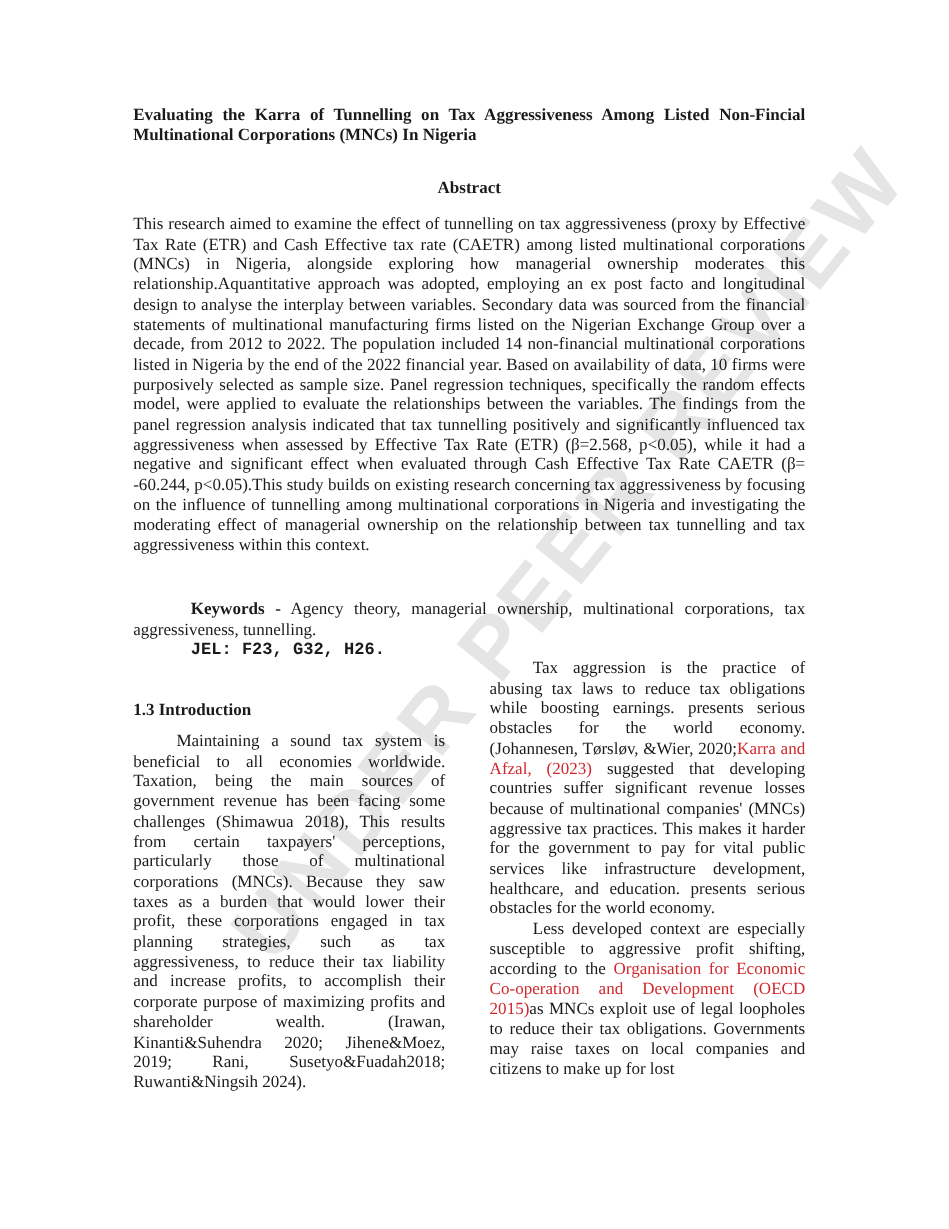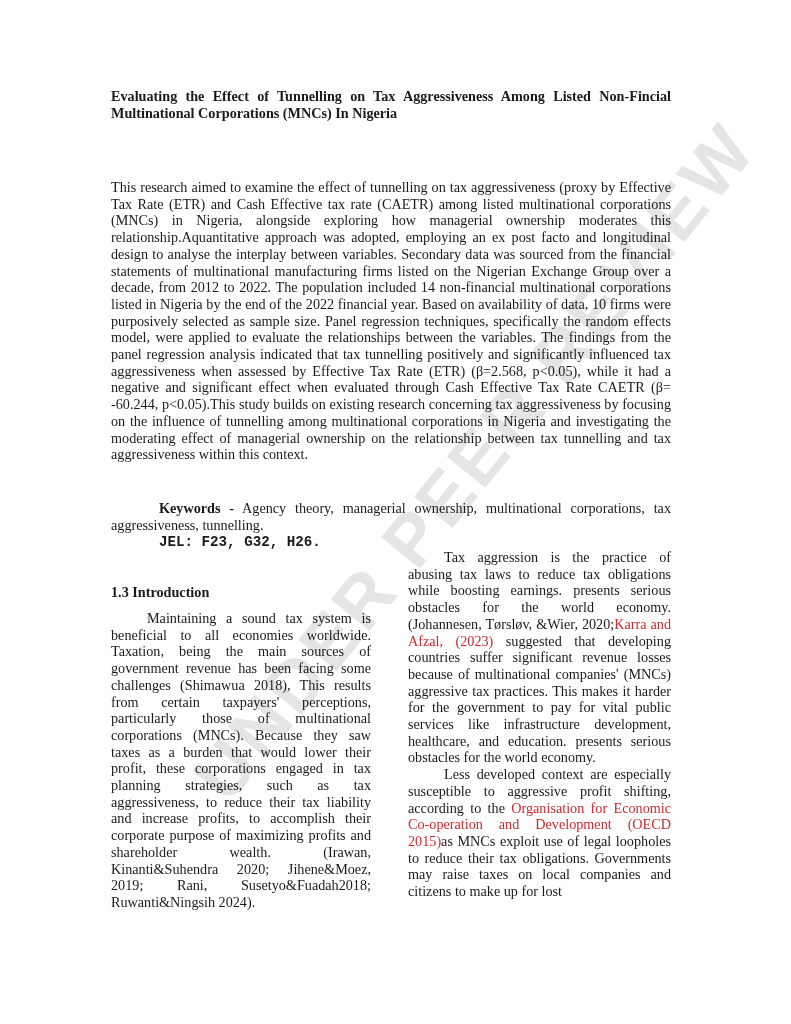--- a/index.html
+++ b/index.html
@@ -47,22 +47,23 @@
     }
     .red { color: #d0282c; }
   </style>
 </head>
 <body>
 
 <div class="page">
   <div class="watermark">UNDER PEER REVIEW</div>
 
   <div class="content">
-    <div class="title">Evaluating the Effect of Tunnelling on Tax Aggressiveness Among Listed Non-Fincial Multinational Corporations (MNCs) In Nigeria</div>
+    <div class="title">Evaluating the Karra of Tunnelling on Tax Aggressiveness Among Listed Non-Fincial Multinational Corporations (MNCs) In Nigeria</div>
 
+    <div class="abstract-heading">Abstract</div>
 
     <div class="abstract-body">This research aimed to examine the effect of tunnelling on tax aggressiveness (proxy by Effective Tax Rate (ETR) and Cash Effective tax rate (CAETR) among listed multinational corporations (MNCs) in Nigeria, alongside exploring how managerial ownership moderates this relationship.Aquantitative approach was adopted, employing an ex post facto and longitudinal design to analyse the interplay between variables. Secondary data was sourced from the financial statements of multinational manufacturing firms listed on the Nigerian Exchange Group over a decade, from 2012 to 2022. The population included 14 non-financial multinational corporations listed in Nigeria by the end of the 2022 financial year. Based on availability of data, 10 firms were purposively selected as sample size. Panel regression techniques, specifically the random effects model, were applied to evaluate the relationships between the variables. The findings from the panel regression analysis indicated that tax tunnelling positively and significantly influenced tax aggressiveness when assessed by Effective Tax Rate (ETR) (β=2.568, p&lt;0.05), while it had a negative and significant effect when evaluated through Cash Effective Tax Rate CAETR (β= -60.244, p&lt;0.05).This study builds on existing research concerning tax aggressiveness by focusing on the influence of tunnelling among multinational corporations in Nigeria and investigating the moderating effect of managerial ownership on the relationship between tax tunnelling and tax aggressiveness within this context.</div>
 
     <div class="keywords">
       <b>Keywords -</b><span> Agency theory, managerial ownership, multinational corporations, tax aggressiveness, tunnelling.</span>
     </div>
 
     <div class="jel">JEL: F23, G32, H26.</div>
 
     <div class="col-left">

